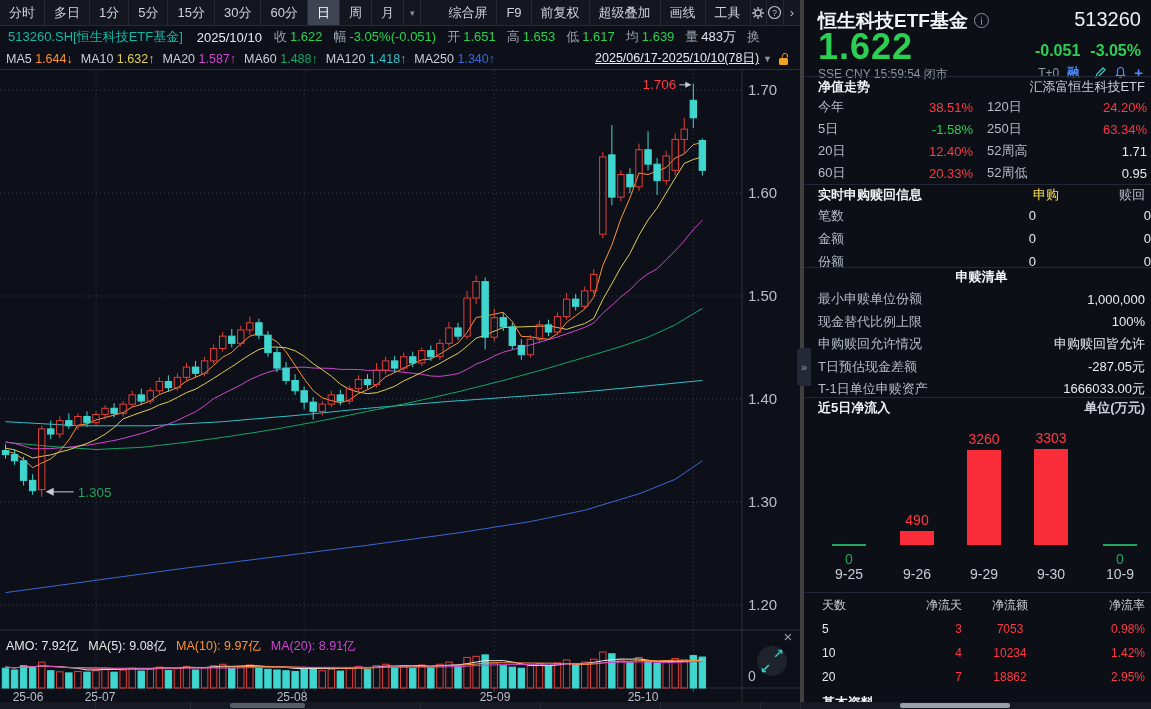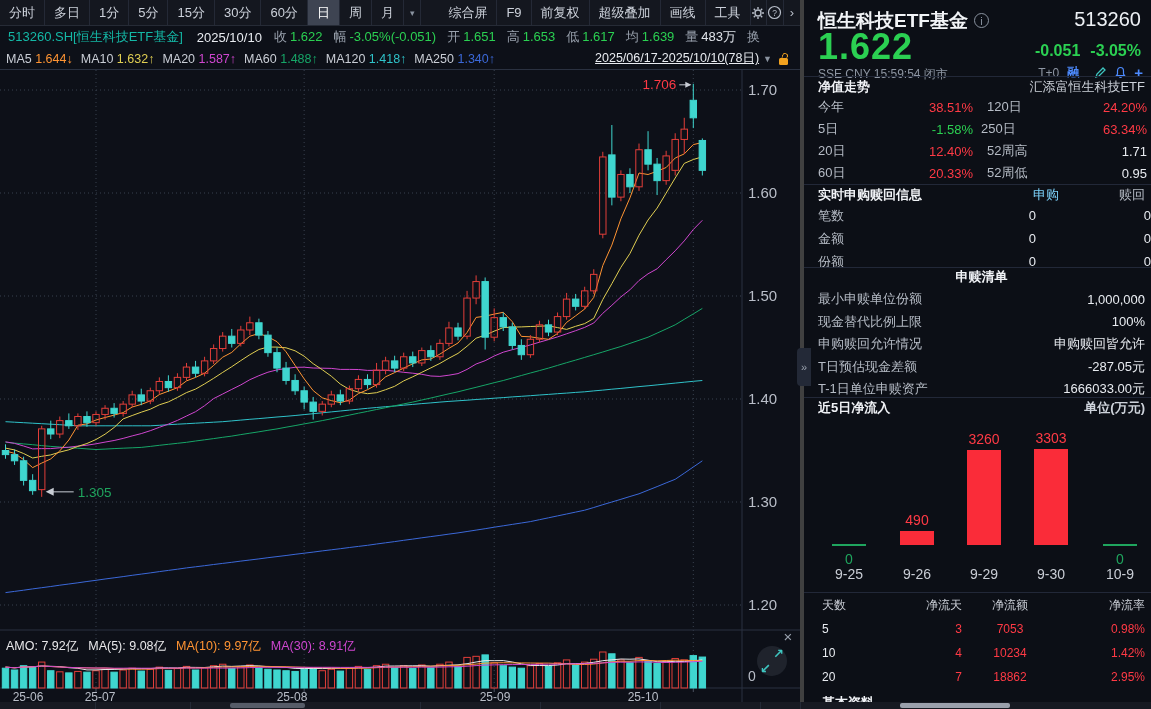--- a/index.html
+++ b/index.html
@@ -515,21 +515,21 @@
         <line x1="679.3000000000001" y1="14.819999999999995" x2="690.3000000000001" y2="14.819999999999995" stroke="#c8cdd5" stroke-width="1"></line>
         <polygon points="691.3000000000001,14.819999999999995 685.3000000000001,11.819999999999995 685.3000000000001,17.819999999999993" fill="#c8cdd5"></polygon>
         <polygon points="45.7,421.85 53.7,417.85 53.7,425.85" fill="#c8cdd5"></polygon>
         <line x1="52.7" y1="421.85" x2="73.7" y2="421.85" stroke="#c8cdd5" stroke-width="1"></line>
         <text x="77.7" y="426.85" fill="#1fa55e" font-size="13.5">1.305</text>
       </svg>
     <div id="amo-row">
         <span style="color: rgb(232, 232, 234);">AMO: 7.92亿</span>
         <span style="color: rgb(232, 232, 234);">MA(5): 9.08亿</span>
         <span style="color: rgb(255, 148, 51);">MA(10): 9.97亿</span>
-        <span style="color: rgb(207, 70, 207);">MA(30): 8.91亿</span>
+        <span style="color: rgb(207, 70, 207);">MA(20): 8.91亿</span>
       </div>
     <div id="close-x">×</div>
     <div id="expand-btn">
         <span class="a1">↗</span>
         <span class="a2">↙</span>
       </div>
   </div>
 
   <div id="panel">
     <div class="p-abs" id="p-name"><span>恒生科技ETF基金</span><span id="p-info-icon">i</span></div>
@@ -560,40 +560,40 @@
     <div class="grid2" id="nav-rows" style="top:96px;">
         <div class="g2row">
           <span class="lab" style="width: 60px;">今年</span>
           <span class="val c-red" style="width: 95px;">38.51%</span>
           <span class="lab" style="width: 70px; margin-left: 14px;">120日</span>
           <span class="val c-red" style="flex: 1 1 0%;">24.20%</span>
         </div>
         <div class="g2row">
           <span class="lab" style="width: 60px;">5日</span>
           <span class="val c-green" style="width: 95px;">-1.58%</span>
-          <span class="lab" style="width: 70px; margin-left: 8px;">250日</span>
+          <span class="lab" style="width: 70px; margin-left: 14px;">250日</span>
           <span class="val c-red" style="flex: 1 1 0%;">63.34%</span>
         </div>
         <div class="g2row">
           <span class="lab" style="width: 60px;">20日</span>
           <span class="val c-red" style="width: 95px;">12.40%</span>
           <span class="lab" style="width: 70px; margin-left: 14px;">52周高</span>
           <span class="val c-white" style="flex: 1 1 0%;">1.71</span>
         </div>
         <div class="g2row">
           <span class="lab" style="width: 60px;">60日</span>
           <span class="val c-red" style="width: 95px;">20.33%</span>
           <span class="lab" style="width: 70px; margin-left: 14px;">52周低</span>
           <span class="val c-white" style="flex: 1 1 0%;">0.95</span>
         </div>
       </div>
 
     <div class="sec-row" id="sec-subs" style="top:184px;height:20px;">
       <span class="sec-title">实时申购赎回信息</span>
-      <span style="margin-left:auto;width:98px;text-align:right;color:#7dd3fc">申购</span>
+      <span style="margin-left:auto;width:98px;text-align:right;color:#fde047">申购</span>
       <span style="width:86px;text-align:right;color:#b6bcc6">赎回</span>
     </div>
     <div class="grid2" id="subs-rows" style="top:204px;">
         <div class="subrow">
           <span class="lab">笔数</span>
           <span class="v1">0</span>
           <span class="v2">0</span>
         </div>
         <div class="subrow">
           <span class="lab">金额</span>

